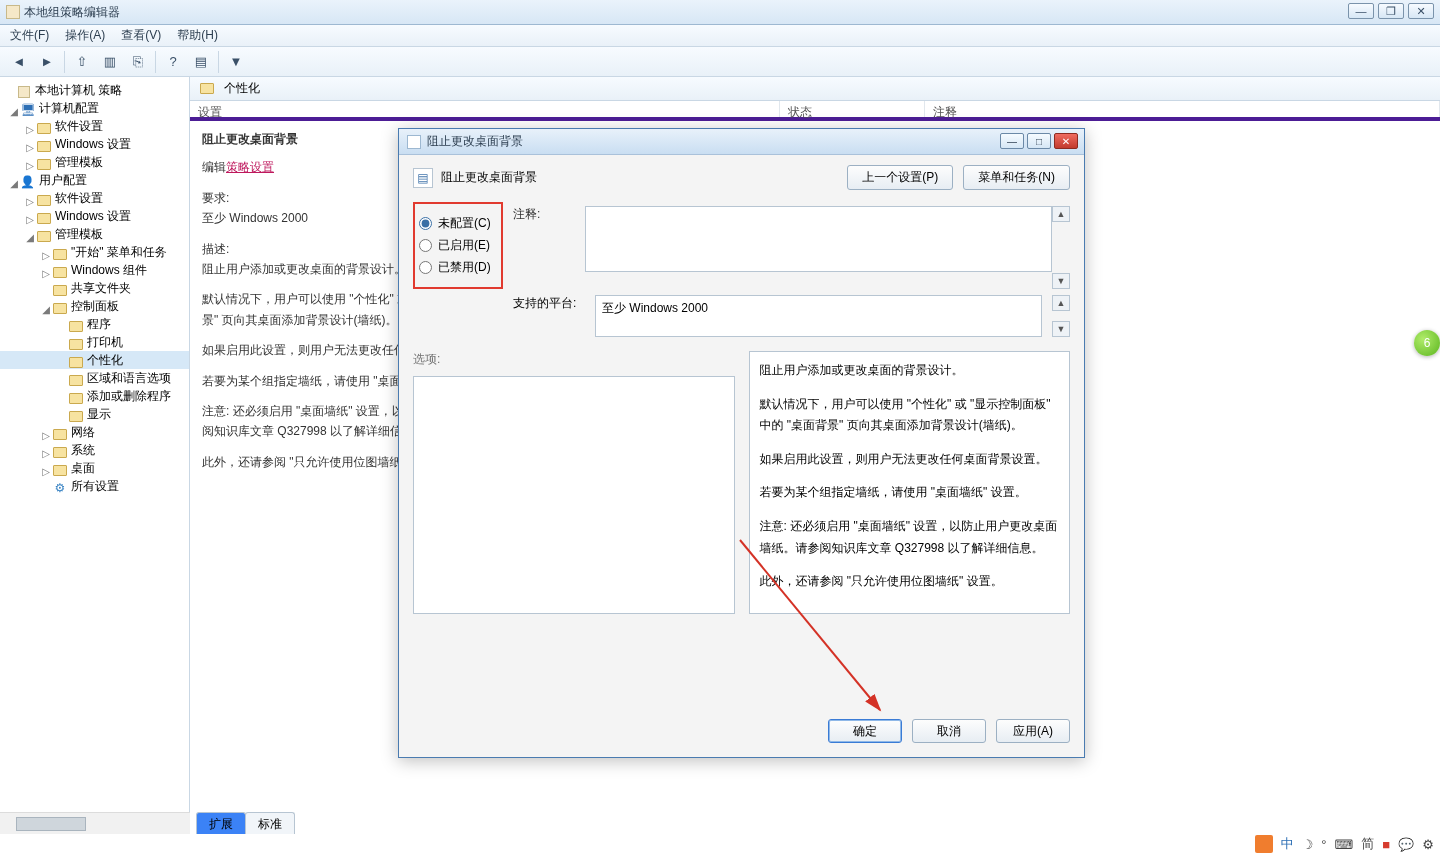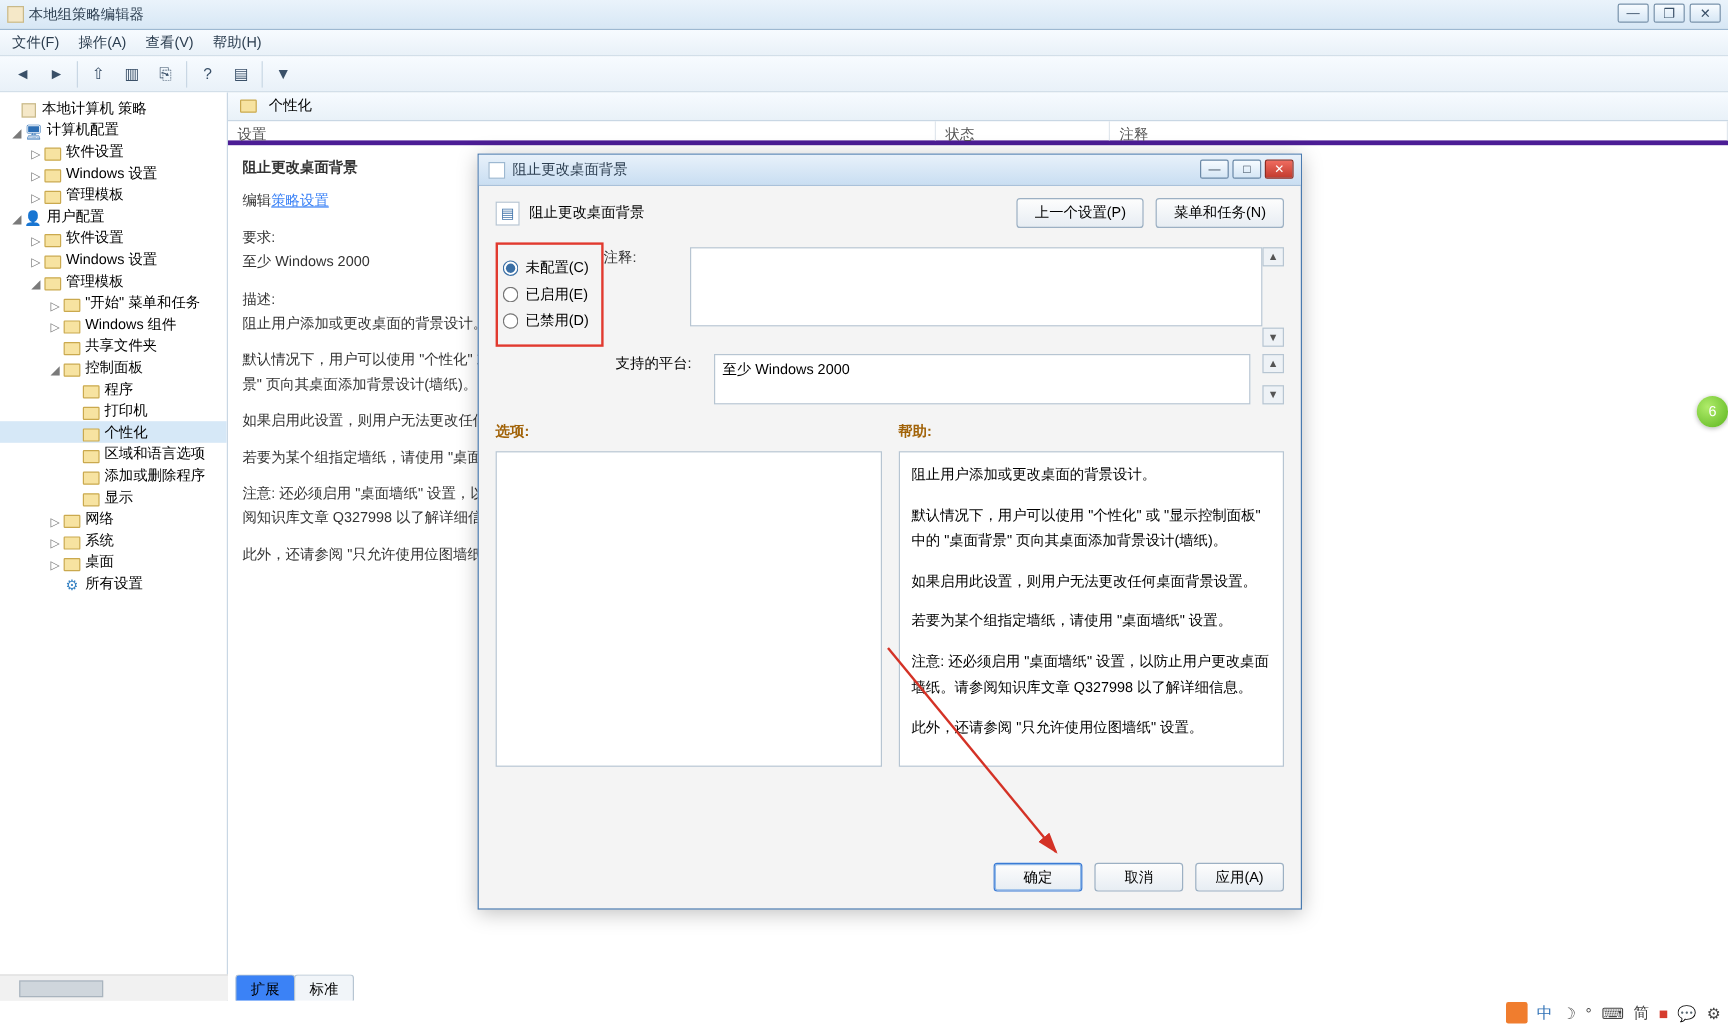--- a/index.html
+++ b/index.html
@@ -33,21 +33,21 @@
 .crumb { height:24px; background:linear-gradient(#f7fbff,#e9f1f8); border-bottom:1px solid #c9d7e4; display:flex; align-items:center; padding-left:10px; gap:6px; }
 .crumb .fld { margin-right:4px; }
 .cols-head { height:20px; display:flex; color:#555; border-bottom:4px solid #4c1d95; }
 .cols-head div { padding:3px 8px; border-right:1px solid #e1e7ed; }
 .ch-setting { width:590px; }
 .ch-state { width:145px; }
 .ch-comment { flex:1; }
 
 .detail-block { padding:8px 12px; width:390px; line-height:1.7; color:#333; }
 .detail-block h4 { font-weight:bold; font-size:12px; margin-bottom:8px; }
-.detail-block a { color:#3b82f6; text-decoration:underline; cursor:pointer; }
+.detail-block a { color:#be185d; text-decoration:underline; cursor:pointer; }
 .detail-block p { margin-bottom:10px; }
 
 .tabs-bottom { position:absolute; left:0; bottom:0; height:22px; display:flex; align-items:flex-end; padding-left:6px; gap:0; }
 .tabs-bottom span { padding:3px 12px 1px; border:1px solid #b7c5d2; border-bottom:none; background:#f1f5f9; border-radius:3px 3px 0 0; margin-right:-1px; cursor:default; }
 
 
 .h-scroll { position:absolute; left:0; right:0; bottom:0; height:22px; background:#f1f1f1; border-top:1px solid #dcdcdc; display:flex; align-items:center; }
 .h-scroll .thumb { margin-left:16px; width:70px; height:14px; background:#cfd6dc; border:1px solid #a9b4be; }
 
 
@@ -62,32 +62,32 @@
 .dlg-head-left { display:flex; align-items:center; gap:8px; font-size:14px; }
 .dlg-head-left .hicon { width:20px; height:20px; background:#fff; border:1px solid #b7c5d2; display:flex; align-items:center; justify-content:center; color:#4577ac; }
 .nav-btns { display:flex; gap:10px; }
 .nbtn { padding:3px 14px; border:1px solid #9cb0c3; background:linear-gradient(#fdfdfd,#e7edf3); border-radius:3px; cursor:default; }
 
 .dlg-body { flex:1; padding:6px 14px 0; display:flex; flex-direction:column; }
 .cfg-row { display:flex; }
 .radio-col { width:90px; padding:6px 4px; border:2px solid #e13a2f; }
 .radio-col label { display:flex; align-items:center; gap:6px; margin:5px 0; cursor:default; }
 .radio-col input { accent-color:#3a6fa5; }
-.comment-col { flex:1; display:flex; gap:0; padding-top:4px; }
+.comment-col { flex:1; display:flex; gap:0; margin-left:10px; padding-top:4px; }
 .comment-col .lbl { width:72px; text-align:left; color:#333; }
 .comment-col textarea, .supp-box { flex:1; height:66px; border:1px solid #b7c5d2; background:#fff; resize:none; font-family:inherit; font-size:12px; padding:4px 6px; }
 .supp-row { display:flex; gap:10px; margin-top:6px; margin-left:100px; }
 .supp-row .lbl { width:72px; }
 .supp-box { height:42px; overflow:auto; }
 .scroller-btns { width:18px; display:flex; flex-direction:column; justify-content:space-between; }
 .scroller-btns span { height:16px; border:1px solid #b7c5d2; background:#eef2f6; display:flex; align-items:center; justify-content:center; font-size:9px; color:#555; }
 
 .opt-help-row { display:flex; gap:14px; margin-top:14px; }
 .opt-help-row .col { flex:1; display:flex; flex-direction:column; }
-.opt-help-row .col-hdr { margin-bottom:8px; color:#a16207;font-weight:bold; }
+.opt-help-row .col-hdr { margin-bottom:8px; color:#737373; }
 .opt-box, .help-box { flex:1; height:320px; border:1px solid #b7c5d2; background:#fff; padding:8px 10px; line-height:1.8; overflow:auto; }
 .help-box p { margin-bottom:12px; }
 
 .dlg-buttons { display:flex; justify-content:flex-end; gap:10px; padding:14px; }
 .dbtn { width:74px; height:24px; border:1px solid #9cb0c3; background:linear-gradient(#fdfdfd,#e7edf3); border-radius:3px; cursor:default; }
 .dbtn.primary { border:1px solid #3a7bd5; box-shadow:0 0 0 1px #8fb8e8 inset; }
 
 
 .arrow-svg { position:absolute; left:730px; top:530px; width:190px; height:200px; pointer-events:none; }
 
@@ -386,21 +386,20 @@
           <span>▼</span>
         </div>
     </div>
 
     <div class="opt-help-row">
       <div class="col">
         <div class="col-hdr">选项:</div>
         <div class="opt-box"></div>
       </div>
       <div class="col">
-        <div class="col-hdr">帮助:</div>
         <div class="help-box">
           <p>阻止用户添加或更改桌面的背景设计。</p>
           <p>默认情况下，用户可以使用 "个性化" 或 "显示控制面板" 中的 "桌面背景" 页向其桌面添加背景设计(墙纸)。</p>
           <p>如果启用此设置，则用户无法更改任何桌面背景设置。</p>
           <p>若要为某个组指定墙纸，请使用 "桌面墙纸" 设置。</p>
           <p>注意: 还必须启用 "桌面墙纸" 设置，以防止用户更改桌面墙纸。请参阅知识库文章 Q327998 以了解详细信息。</p>
           <p>此外，还请参阅 "只允许使用位图墙纸" 设置。</p>
         </div>
       </div>
     </div>

